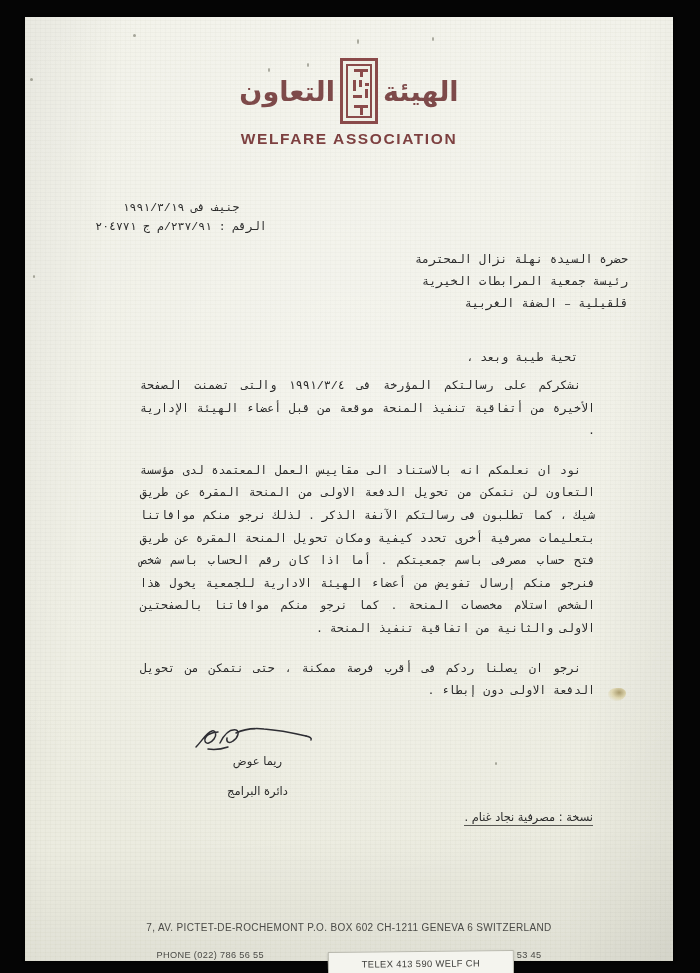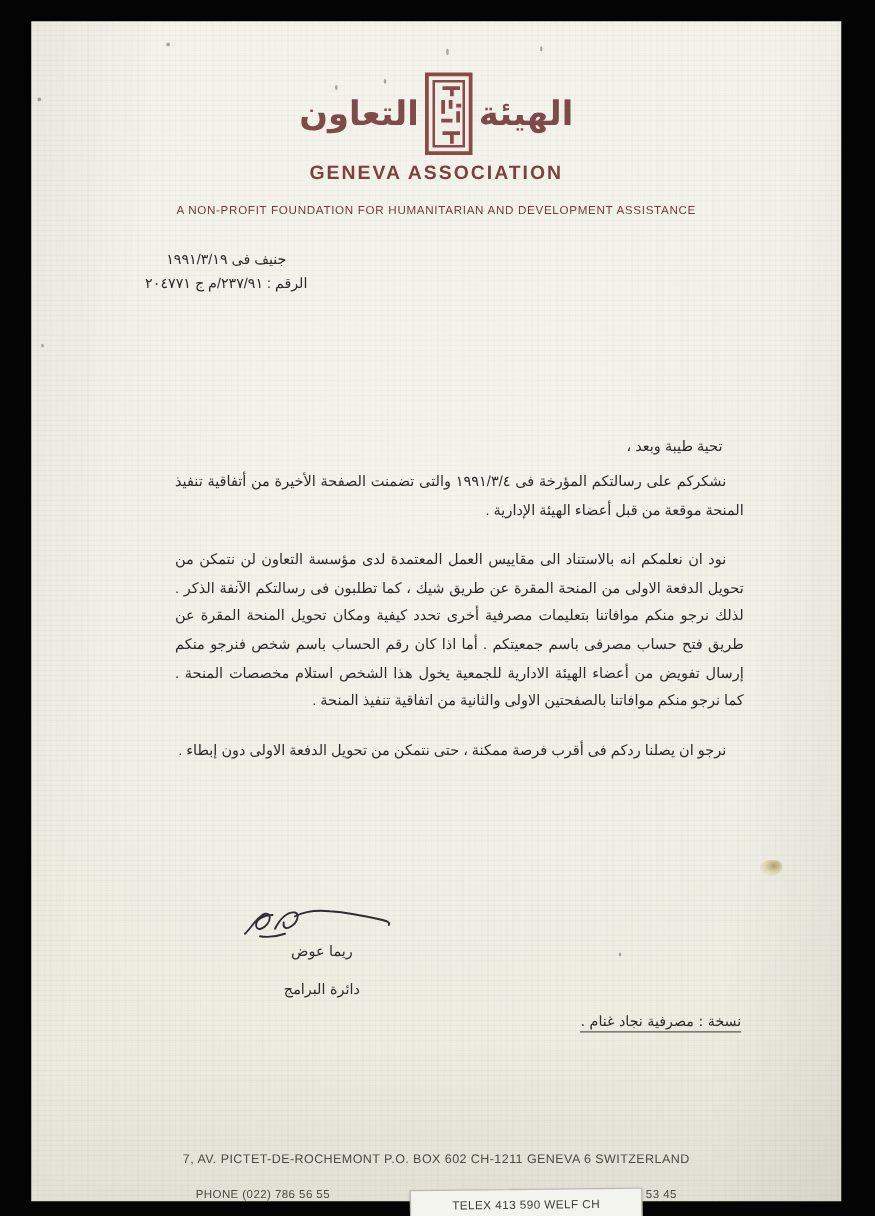--- a/index.html
+++ b/index.html
@@ -133,21 +133,21 @@
     font-family: "Liberation Sans", sans-serif;
     font-size: 9.3px;
     font-weight: 400;
     letter-spacing: .55px;
     color: #6f3d3d;
   }
 
   
   .ar {
     direction: rtl;
-    font-family: Liberation Sans, sans-serif;
+    font-family: Liberation Mono, monospace;
     color: #2a2a2a;
     font-size: 11.6px;
     line-height: 1.95;
   }
 
   #refblock {
     position: absolute;
     z-index: 5;
     left: 0;
     top: 182px;
@@ -311,29 +311,33 @@
           <span class="g" style="left:10px;top:19px;width:3px;height:11px;"></span>
           <span class="g" style="left:16px;top:19px;width:3px;height:7px;"></span>
           <span class="g" style="left:22px;top:22px;width:4px;height:3px;"></span>
           <span class="g" style="left:22px;top:28px;width:3px;height:9px;"></span>
           <span class="g" style="left:10px;top:34px;width:9px;height:3px;"></span>
           <span class="g" style="left:11px;top:44px;width:14px;height:3px;"></span>
           <span class="g" style="left:17px;top:47px;width:3px;height:7px;"></span>
         </span>
         <span class="logo-word">الهيئة</span>
       </div>
-      <div id="org-name">GENEVA ASSOCIATION</div>
-      <div id="tagline">A NON-PROFIT FOUNDATION FOR HUMANITARIAN AND DEVELOPMENT ASSISTANCE</div>
+      <div id="org-name">WELFARE ASSOCIATION</div>
     </div>
 
     <div id="refblock" class="ar">
       <div>جنيف فى ١٩٩١/٣/١٩</div>
       <div>الرقم : ٢٣٧/٩١/م ج ٢٠٤٧٧١</div>
     </div>
 
+    <div id="addressee" class="ar">
+      <div>حضرة السيدة نهلة نزال المحترمة</div>
+      <div>رئيسة جمعية المرابطات الخيرية</div>
+      <div>قلقيلية – الضفة الغربية</div>
+    </div>
 
     <div id="salutation" class="ar">تحية طيبة وبعد ،</div>
 
     <div id="body" class="ar">
       <p>نشكركم على رسالتكم المؤرخة فى ١٩٩١/٣/٤ والتى تضمنت الصفحة الأخيرة من أتفاقية تنفيذ المنحة موقعة من قبل أعضاء الهيئة الإدارية .</p>
       <p>نود ان نعلمكم انه بالاستناد الى مقاييس العمل المعتمدة لدى مؤسسة التعاون لن نتمكن من تحويل الدفعة الاولى من المنحة المقرة عن طريق شيك ، كما تطلبون فى رسالتكم الآنفة الذكر . لذلك نرجو منكم موافاتنا بتعليمات مصرفية أخرى تحدد كيفية ومكان تحويل المنحة المقرة عن طريق فتح حساب مصرفى باسم جمعيتكم . أما اذا كان رقم الحساب باسم شخص فنرجو منكم إرسال تفويض من أعضاء الهيئة الادارية للجمعية يخول هذا الشخص استلام مخصصات المنحة . كما نرجو منكم موافاتنا بالصفحتين الاولى والثانية من اتفاقية تنفيذ المنحة .</p>
       <p>نرجو ان يصلنا ردكم فى أقرب فرصة ممكنة ، حتى نتمكن من تحويل الدفعة الاولى دون إبطاء .</p>
     </div>
 
     <div id="signature">

